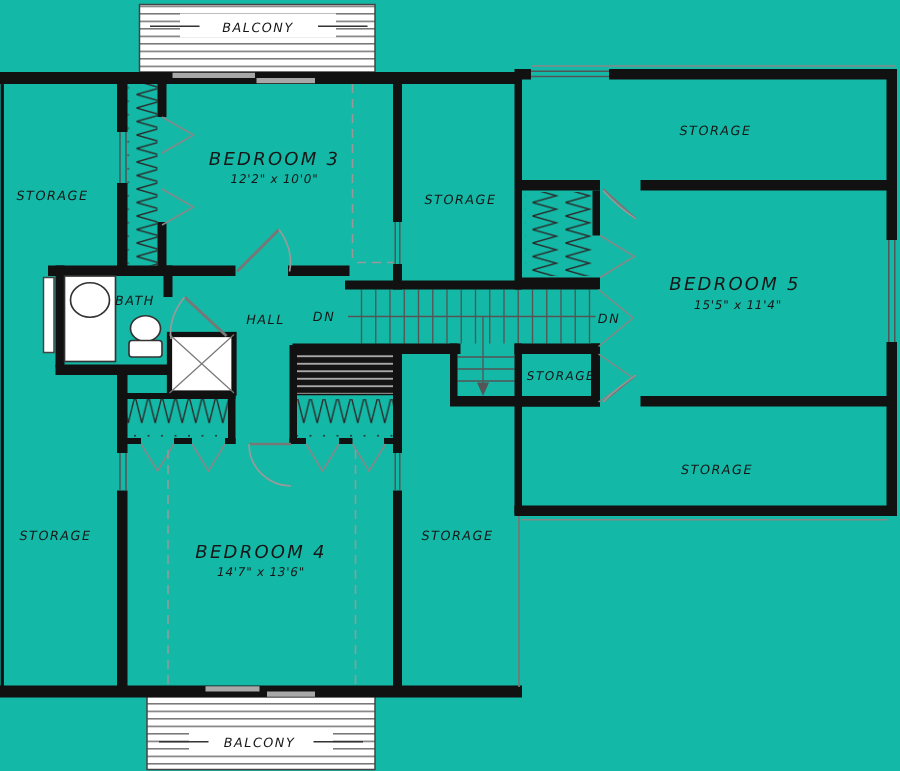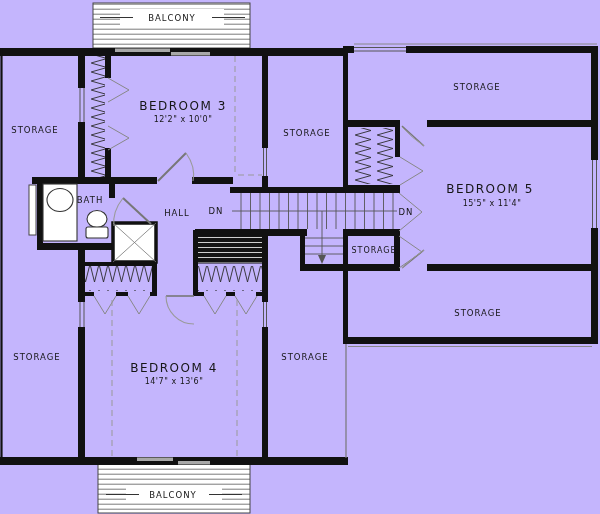--- a/index.html
+++ b/index.html
@@ -1,18 +1,19 @@
 <!DOCTYPE html>
 <html><head>
 <meta charset="utf-8">
 <style>
   html,body{margin:0;padding:0;background:#fff;}
   .plan-wrap{
-    width:600px;height:514px;position:relative;background:#c4b5fd;overflow:hidden;
+    width:600px;height:514px;position:relative;background:#14b8a6;overflow:hidden;
     font-family:"DejaVu Sans", sans-serif;
+    font-style:italic;
   }
   svg{display:block;}
   text{
     fill:#161616;
     font-family:"DejaVu Sans", sans-serif;
     letter-spacing:1px;
   }
   .lbl-small{font-size:8.5px;}
   .lbl-tiny{font-size:8px;}
   .lbl-room{font-size:12px;letter-spacing:1.5px;}

